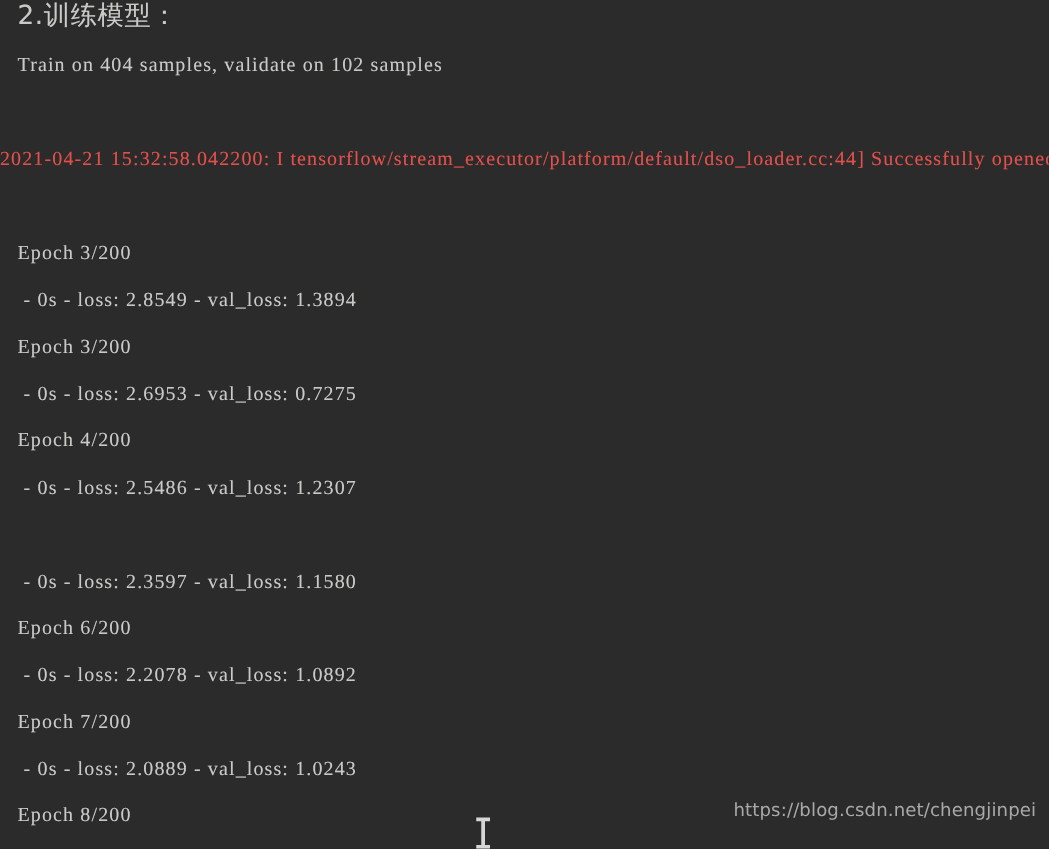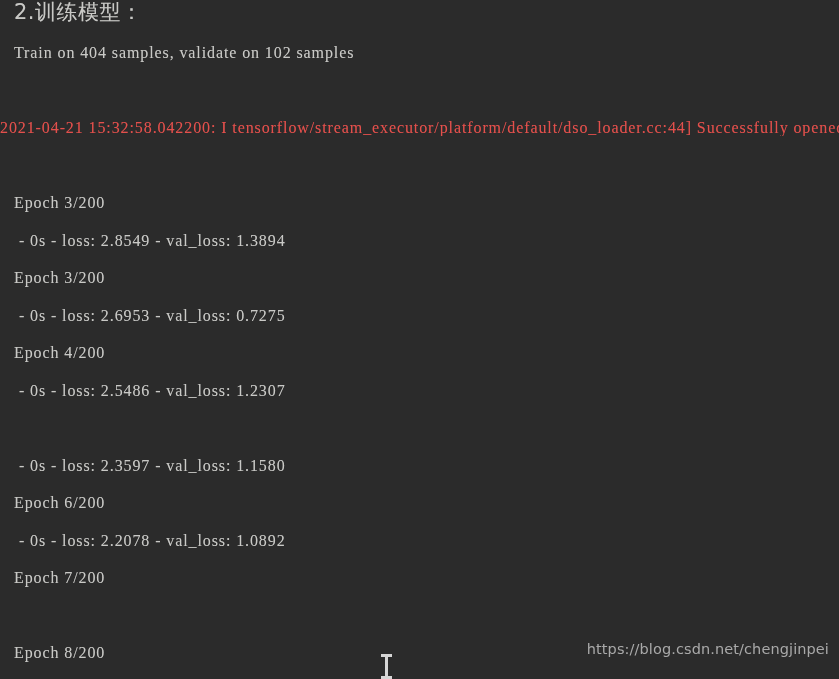--- a/index.html
+++ b/index.html
@@ -124,20 +124,21 @@
 
 
   <div class="line" style="top:458px"> - 0s - loss: 2.3597 - val_loss: 1.1580</div>
 
   <div class="line" style="top:495px">Epoch 6/200</div>
 
   <div class="line" style="top:533px"> - 0s - loss: 2.2078 - val_loss: 1.0892</div>
 
   <div class="line" style="top:570px">Epoch 7/200</div>
 
+  <div class="line" style="top:608px"> - 0s - loss: 2.0889 - val_loss: 1.0243</div>
 
   <div class="line" style="top:645px">Epoch 8/200</div>
 
   <div id="ibeam" style="left: 381px; top: 654px;">
     <div class="cap-top"></div>
     <div class="stem"></div>
     <div class="cap-bot"></div>
   </div>
 
   <div id="watermark">https://blog.csdn.net/chengjinpei</div>

